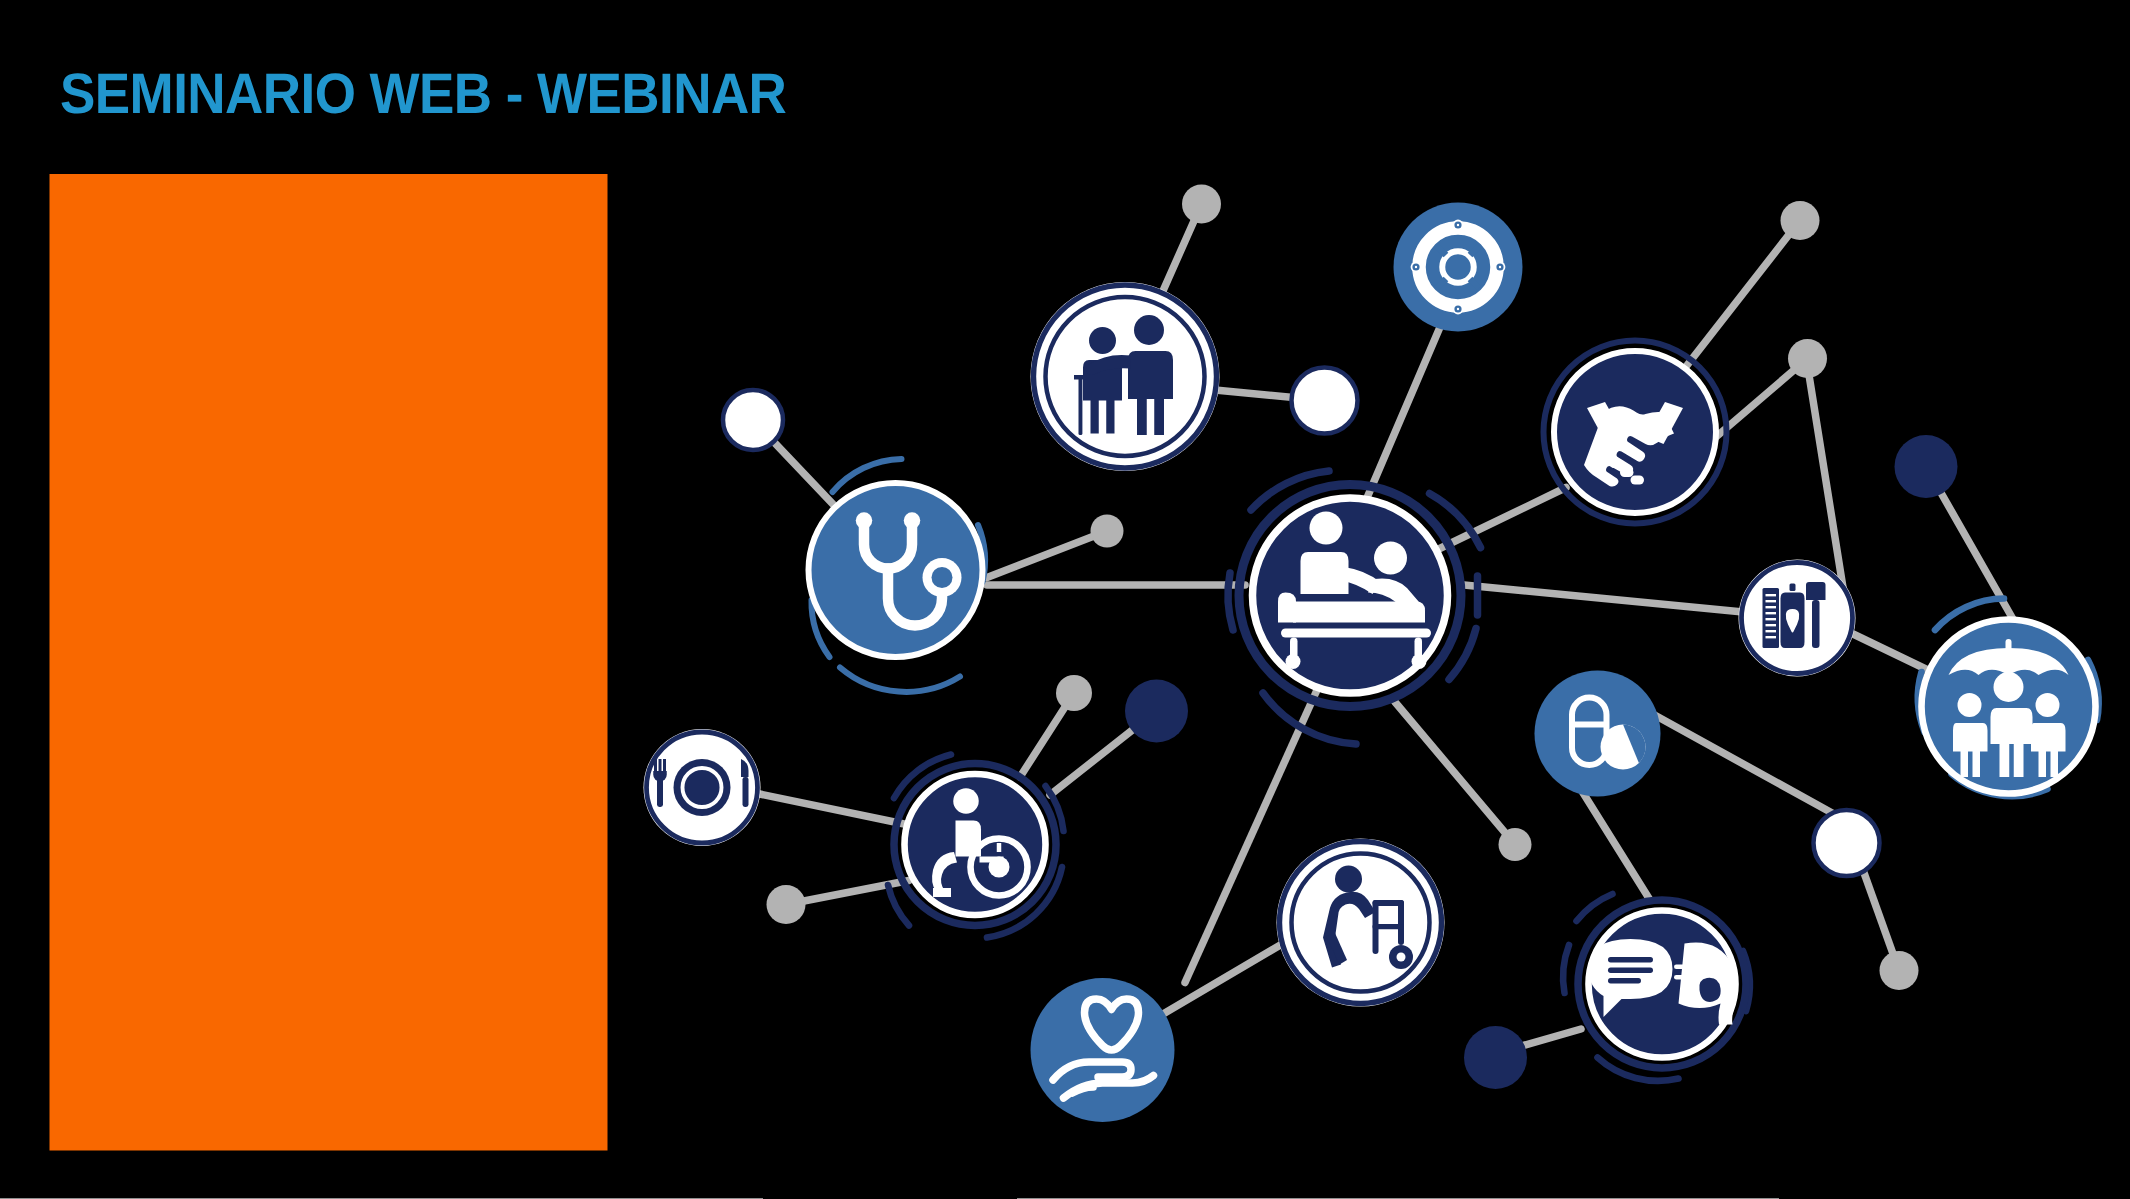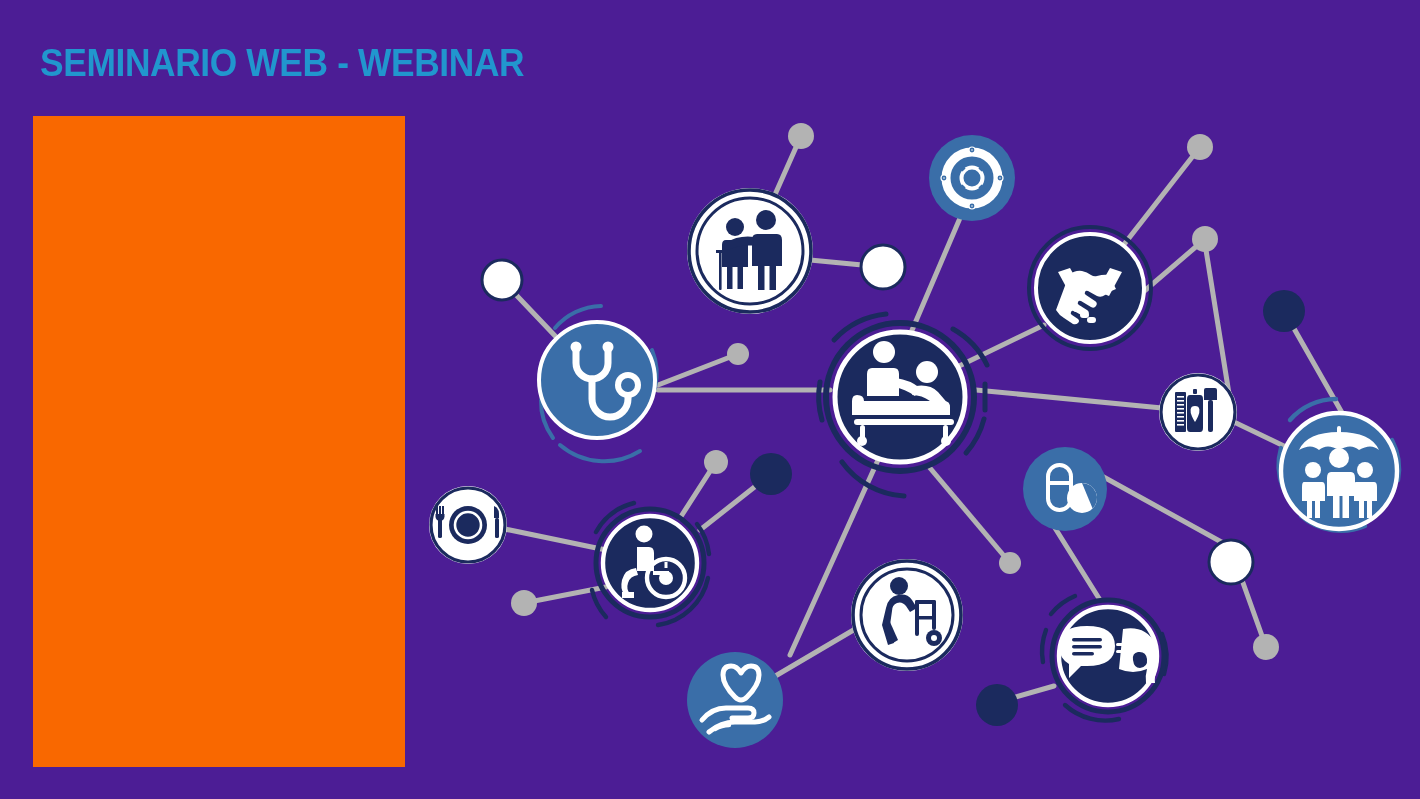--- a/index.html
+++ b/index.html
@@ -52,21 +52,21 @@
   }
   #network-graphic svg {
     display: block;
     width: 1010px;
     height: 699px;
   }
 </style>
 </head>
 <body>
 
-<div id="slide" style="background: #4c1d95;">
+<div id="slide" style="background: #000000;">
 
   <div id="slide-title" style="color: rgb(33, 150, 206);">SEMINARIO WEB - WEBINAR</div>
 
   <div id="orange-panel" style="background: rgb(249, 104, 0);"></div>
 
   <div id="network-graphic">
     <svg viewBox="0 0 1010 699" xmlns="http://www.w3.org/2000/svg">
       <defs>
         <style>
           .edge { stroke:#B3B3B3; stroke-width:5; stroke-linecap:round; fill:none; }

